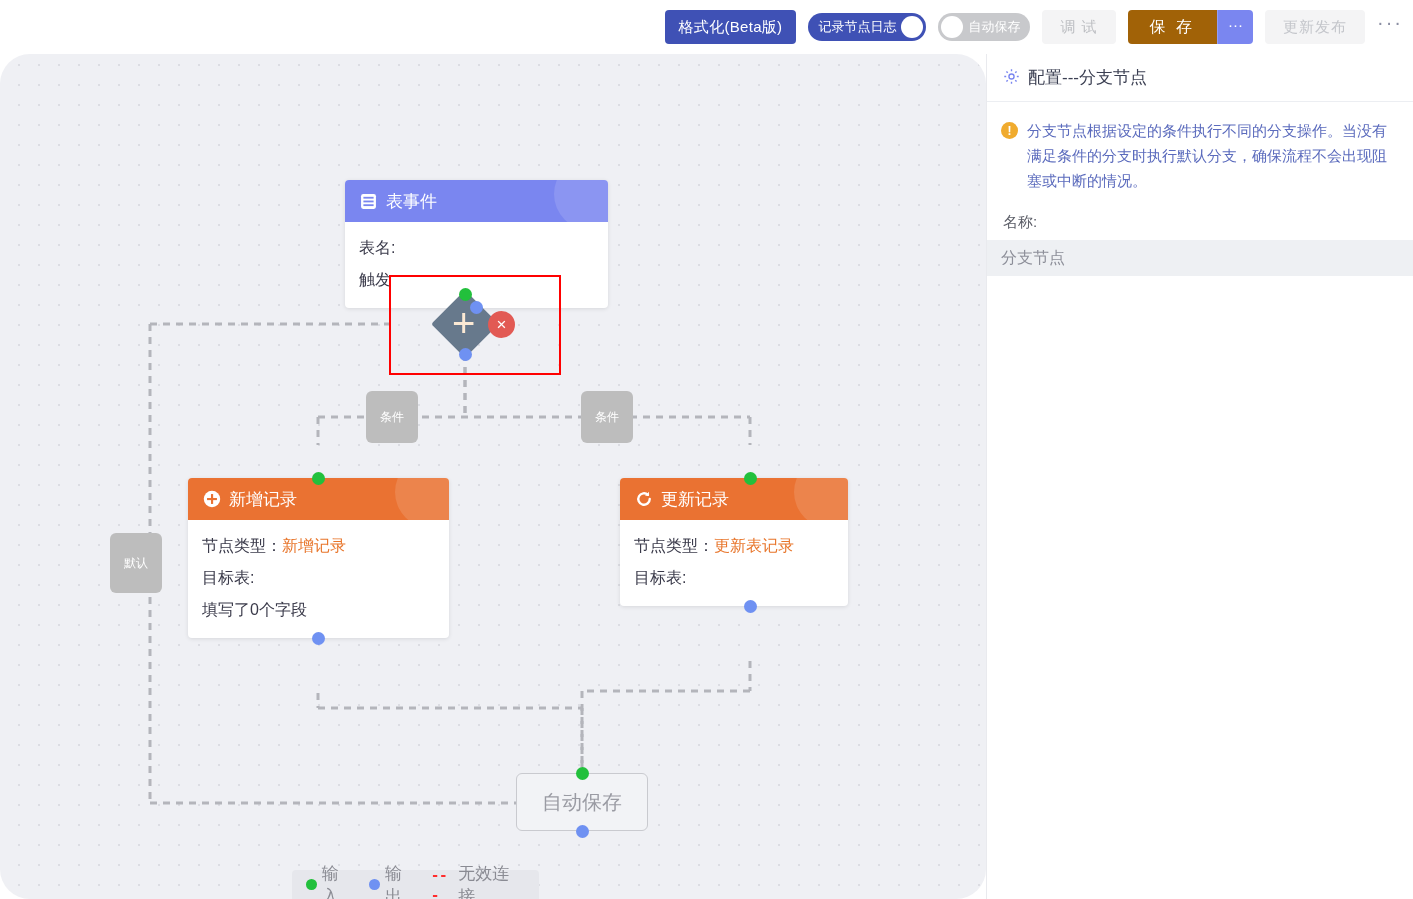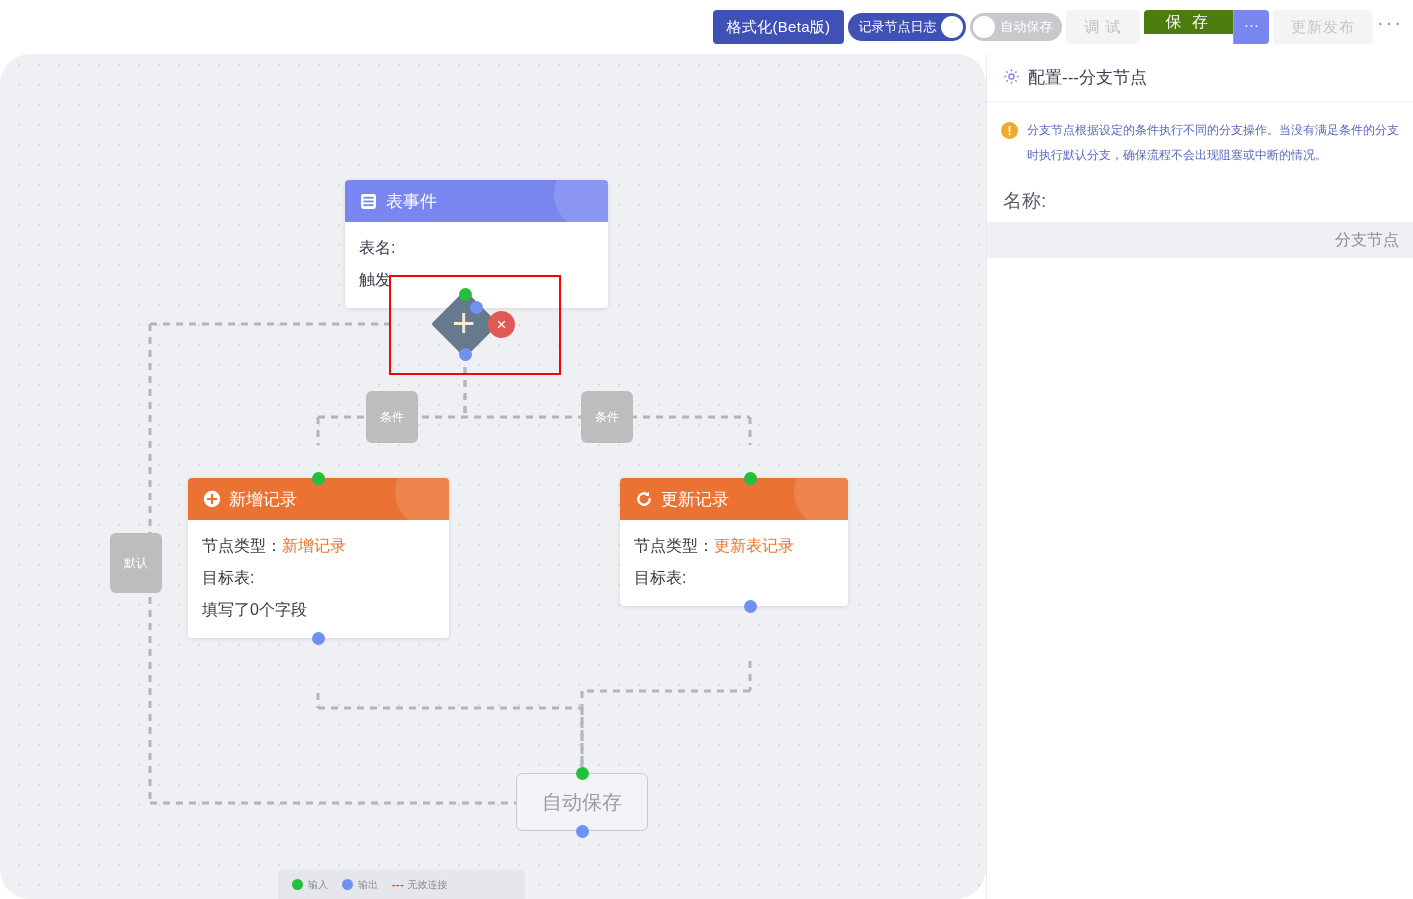--- a/index.html
+++ b/index.html
@@ -11,21 +11,21 @@
   }
 
   
   .toolbar {
     position: absolute; left: 0; top: 0;
     width: 1413px; height: 54px;
     background: #ffffff;
     display: flex; align-items: center;
     justify-content: flex-end;
     padding-right: 6px;
-    gap: 4px;
+    gap: 12px;
     z-index: 40;
   }
   .btn {
     border: none; outline: none; cursor: pointer;
     font-family: "Liberation Sans", "DejaVu Sans", sans-serif;
     border-radius: 4px;
     font-size: 15px;
     display: flex; align-items: center; justify-content: center;
     white-space: nowrap;
   }
@@ -63,22 +63,22 @@
   .btn-muted {
     background: #f4f4f5; color: #bcbec2;
     height: 34px; padding: 0 18px;
     font-size: 15px; letter-spacing: 1px;
   }
   .save-group {
     display: flex; height: 34px;
     border-radius: 4px; overflow: hidden;
   }
   .btn-save {
-    background: #4d7c0f; color: #fff;
-    height: 24px; padding: 0 22px;
+    background: #a16207; color: #fff;
+    height: 34px; padding: 0 22px;
     font-size: 16px; letter-spacing: 3px;
     border-radius: 0;
   }
   .btn-save-more {
     background: #7a86f0; color: #fff;
     height: 34px; width: 36px;
     border-left: 1px solid #949ef4;
     border-radius: 0;
     font-size: 15px; line-height: 1;
     padding-bottom: 6px;
@@ -195,27 +195,27 @@
     width: 132px; height: 58px;
     background: #f2f3f6;
     border: 1px solid #c9cacf;
     border-radius: 6px;
     display: flex; align-items: center; justify-content: center;
     font-size: 20px; color: #9a9ba3;
   }
 
   
   .legend {
-    position: absolute; left: 278px; bottom: 0;
+    position: absolute; left: 292px; bottom: 0;
     height: 29px; width: 247px;
     background: #e6e7ec;
     border-radius: 4px 4px 0 0;
     display: flex; align-items: center;
     padding: 0 14px; gap: 14px;
-    font-size: 10px; color: #8a8b93;
+    font-size: 17px; color: #8a8b93;
     z-index: 20;
   }
   .legend .it { display: flex; align-items: center; gap: 5px; }
   .legend .dot { width: 11px; height: 11px; border-radius: 50%; }
   .legend .dot-in { background: #22c03c; }
   .legend .dot-out { background: #6f91f2; }
   .legend .dashred { color: #ff2d2d; letter-spacing: -1px; font-weight: bold; }
 
   
   .panel {
@@ -236,35 +236,34 @@
     padding: 16px 14px 4px 14px;
   }
   .warn-icon {
     flex: none; width: 17px; height: 17px; border-radius: 50%;
     background: #f0ab2e; color: #fff;
     font-size: 12px; font-weight: bold;
     display: flex; align-items: center; justify-content: center;
     margin-top: 4px;
   }
   .note-text {
-    font-size: 12px; color: #5b6bbd; line-height: 25px;
+    font-size: 15px; color: #5b6bbd; line-height: 25px;
   }
   .field-label {
     padding: 16px 16px 8px 16px;
-    font-size: 19px; color: #5a5c66;
+    font-size: 15px; color: #5a5c66;
   }
   .field-input {
     margin: 0 0 0 0;
     height: 36px; width: 100%;
     background: #eef0f3;
     border: none; outline: none;
     padding: 0 14px;
     font-size: 16px; color: #8d8f99;
     font-family: "Liberation Sans", "DejaVu Sans", sans-serif;
-    text-align: right;
   }
 </style>
 </head>
 <body>
 
 <div class="toolbar">
   <button class="btn btn-format">格式化(Beta版)</button>
 
   <div class="switch switch-on">
     <span>记录节点日志</span>

